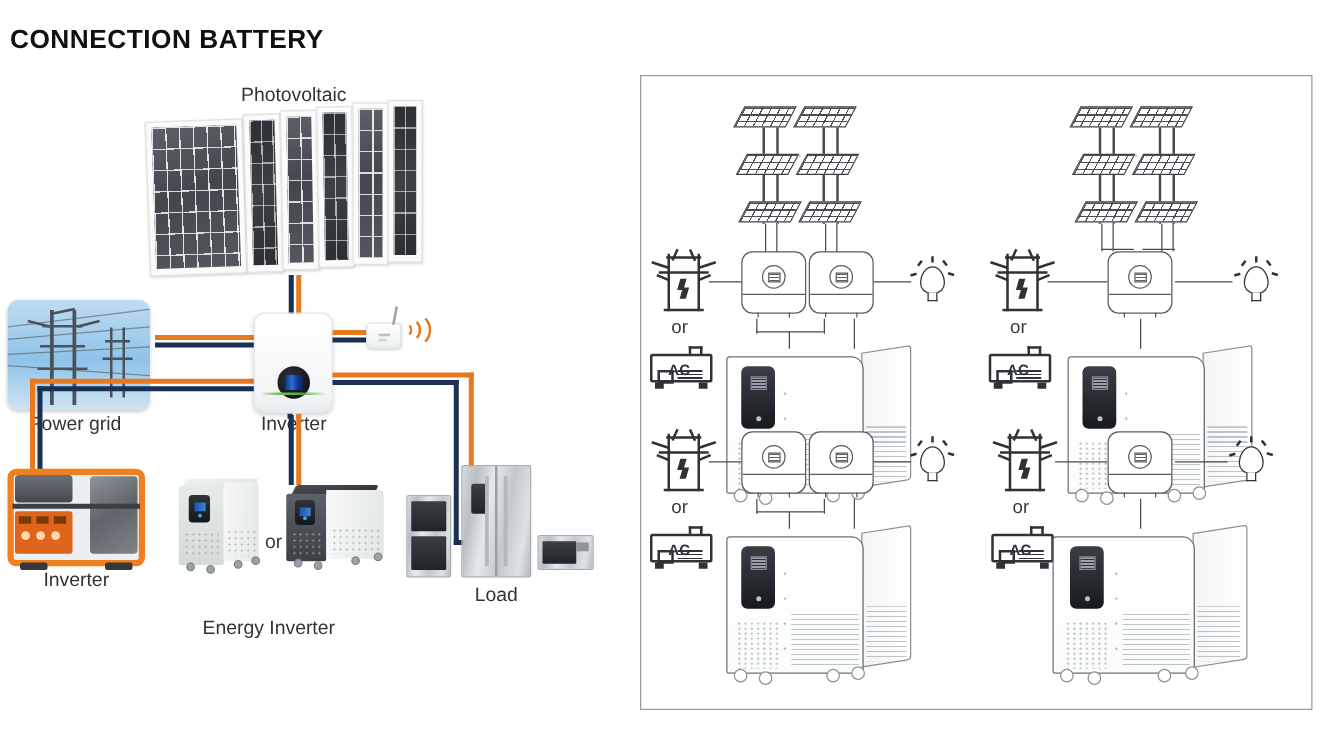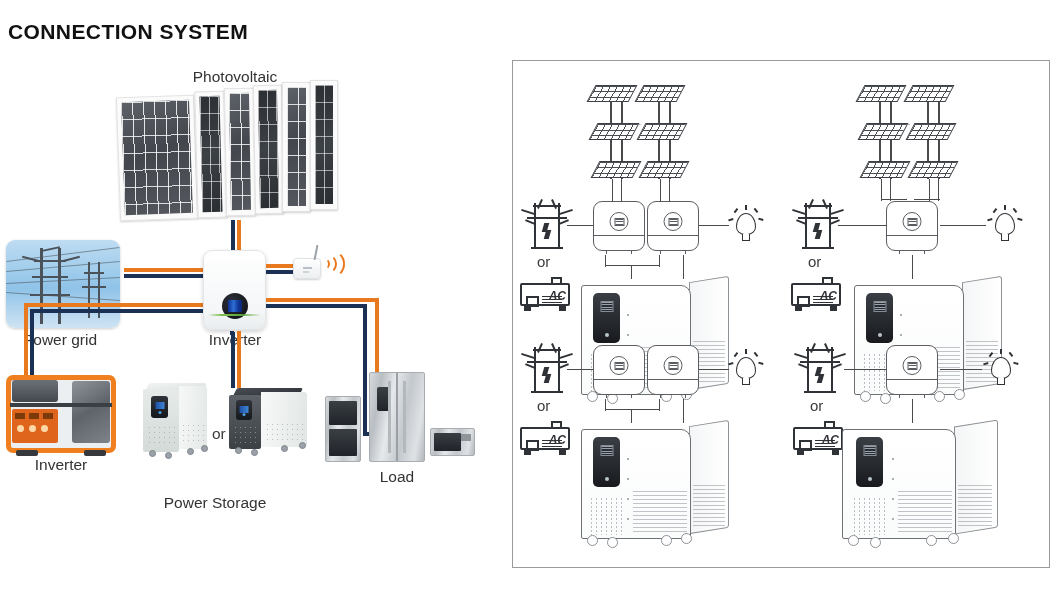--- a/index.html
+++ b/index.html
@@ -234,22 +234,22 @@
 
   
   .pylon { position: absolute; width: 52px; height: 50px; }
   .pylon .seg { position: absolute; background: #2f3236; }
   
   .genic { position: absolute; width: 50px; height: 34px; }
   .genic .body { position: absolute; left: 0; top: 6px; right: 0; bottom: 5px; border: 2.4px solid #2f3236; border-radius: 2px; background:#fff; }
   .genic .scr2 { position: absolute; left: 4px; top: 11px; width: 13px; height: 11px; border: 2px solid #2f3236; }
   .genic .grill { position: absolute; left: 20px; top: 11px; width: 20px; height: 8px;
                   background: repeating-linear-gradient(to bottom,#2f3236 0 1.3px, #fff 1.3px 3px); }
-  .genic .acT { position: absolute; right: 2px; bottom: 2px; font-size: 12px; font-weight: bold; color:#2f3236;
-                font-family: "Liberation Sans", sans-serif; line-height: 1; font-style: italic; }
+  .genic .acT { position: absolute; right: 16px; bottom: 2px; font-size: 12px; font-weight: bold; color:#2f3236;
+                font-family: "Liberation Sans", sans-serif; line-height: 1; }
   .genic .handle { position: absolute; right: 8px; top: 0; width: 11px; height: 8px; border: 2.2px solid #2f3236; border-bottom: none; }
   .genic .foot2 { position: absolute; bottom: 0; width: 7px; height: 5px; background: #2f3236; }
 
   
   .bulb { position: absolute; width: 34px; height: 40px; }
   .bulb .glass {
     position: absolute; left: 7px; top: 8px; width: 20px; height: 22px;
     border: 1.8px solid #2f3236;
     border-radius: 50% 50% 42% 42% / 62% 62% 38% 38%;
     background: #fff;
@@ -299,21 +299,21 @@
   }
   .lbatt .screwcol { position: absolute; width: 2px; background-image: radial-gradient(circle, #aab0b6 .9px, transparent 1px); background-size: 2px 20px; }
 
   .dots3 { position: absolute; font-size: 9px; color: #6c7075; letter-spacing: 1.5px; }
 </style>
 </head>
 <body>
 
 <div id="stage">
 
-  <div class="panel-title" id="title-left">CONNECTION SYSTEM</div>
+  <div class="panel-title" id="title-left">CONNECTION BATTERY</div>
 
   <div>
 
     <div class="cap" style="left:155px; top:68px; width:160px;">Photovoltaic</div>
 
     <div id="pv-wrap">
       <div class="pv-panel" style="left:0px;  top:18px; width:78px; height:124px; transform:rotate(-2deg);">
           <div class="pv-cells"></div>
         </div>
       <div class="pv-panel" style="left:78px; top:13px; width:30px; height:127px; transform:rotate(-1.5deg);">
@@ -448,21 +448,21 @@
         </div>
       <div class="bp-vent" style="left:4px; top:37px; width:24px; height:20px;
            background-image:radial-gradient(circle, rgba(200,210,218,.5) .7px, transparent .9px);"></div>
       <div class="bp-vent" style="left:36px; top:34px; width:40px; height:22px;"></div>
       <div class="bp-wheel" style="left:6px;  top:59px;"></div>
       <div class="bp-wheel" style="left:22px; top:61px;"></div>
       <div class="bp-wheel" style="left:52px; top:57px;"></div>
       <div class="bp-wheel" style="left:70px; top:54px;"></div>
     </div>
 
-    <div class="cap" style="left:155px; top:494px; width:120px;">Power Storage</div>
+    <div class="cap" style="left:155px; top:494px; width:120px;">Energy Inverter</div>
 
     <div id="load">
 
       <div class="steel" style="position:absolute; left:0; top:24px; width:36px; height:66px; border-radius:2px;">
         <div class="dk" style="position:absolute; left:3px; top:4px; right:3px; height:24px; border-radius:1px;"></div>
         <div class="dk" style="position:absolute; left:3px; top:32px; right:3px; bottom:5px; border-radius:1px;"></div>
       </div>
 
       <div class="steel" style="position:absolute; left:44px; top:0; width:56px; height:90px; border-radius:2px;">
         <div style="position:absolute; left:26px; top:0; bottom:0; width:2px; background:#9aa0a5;"></div>

